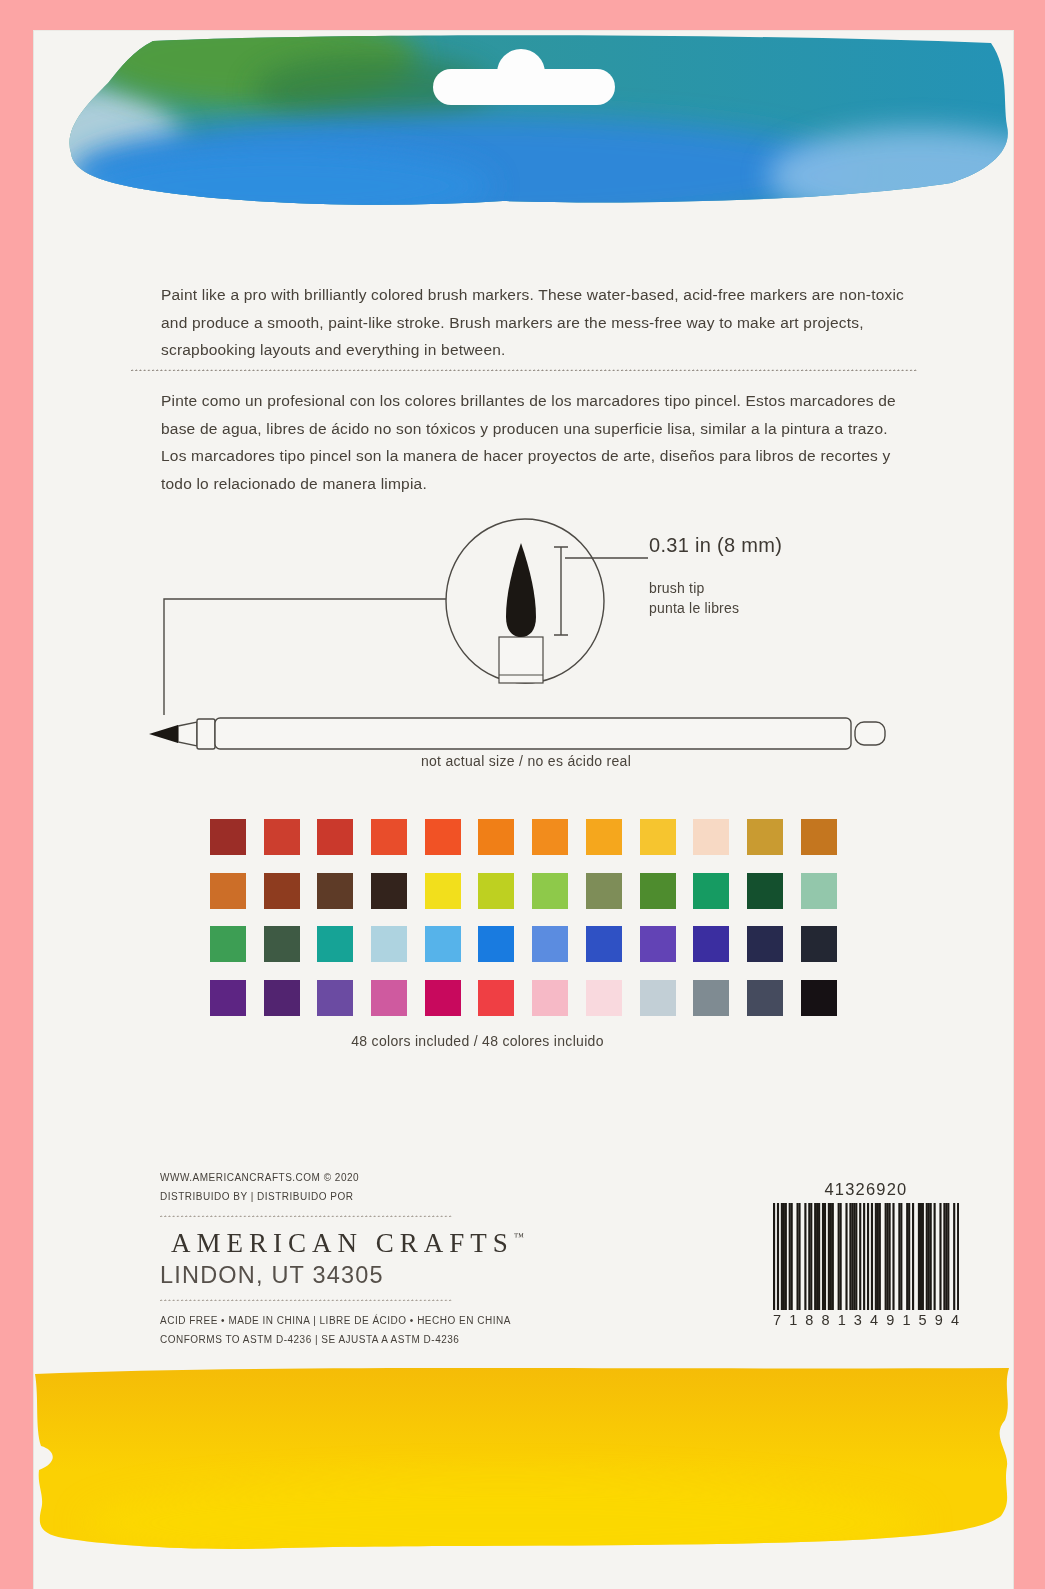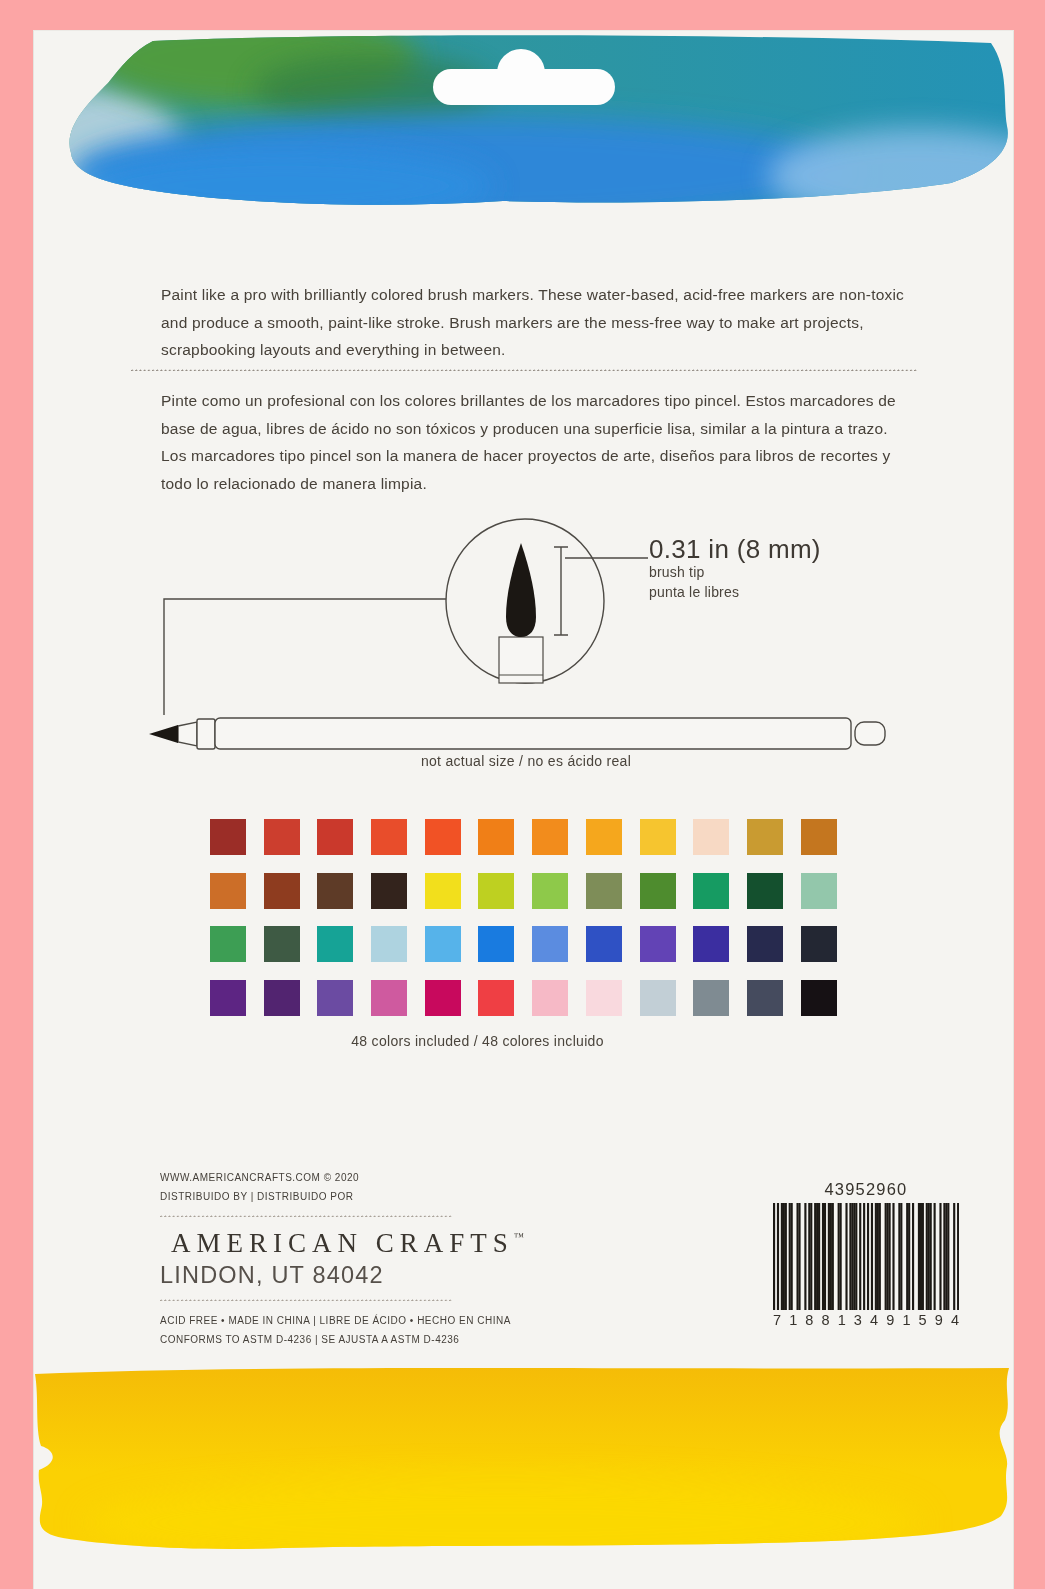--- a/index.html
+++ b/index.html
@@ -13,22 +13,22 @@
   }
   .abs{position:absolute;}
   .para{
     width:748px;font-size:15.5px;line-height:27.5px;letter-spacing:.2px;color:#474139;
   }
   .dotline{
     height:3px;background-image:radial-gradient(circle at 1.2px 1.4px,#948d85 .8px,transparent 1px);
     background-size:4.2px 3px;background-repeat:repeat-x;
   }
   .dotline.small{background-image:radial-gradient(circle at 1.2px 1.4px,#a8a198 .8px,transparent 1px);}
-  .measure-label{font-size:26px;color:#3e3933;letter-spacing:.3px;}
-  .tip-label{font-size:14px;color:#4a443c;letter-spacing:.2px;line-height:20px;}
+  .measure-label{font-size:20px;color:#3e3933;letter-spacing:.3px;}
+  .tip-label{font-size:14px;color:#4a443c;letter-spacing:.2px;line-height:20px;margin-top:16px;}
   .caption{font-size:14px;color:#4a443c;letter-spacing:.3px;text-align:center;}
   #swatch-grid{
     position:absolute;left:210px;top:819px;
     display:grid;grid-template-columns:repeat(12,36px);grid-auto-rows:36px;gap:17.7px;
   }
   .swatch{width:36px;height:36px;}
   #footer-block{position:absolute;left:160px;top:1168px;width:420px;}
   .foot-small{font-size:10px;letter-spacing:.5px;color:#45403a;line-height:19px;}
   .brand-row{font-family:"Liberation Serif", serif;font-size:27px;letter-spacing:6px;color:#39343;color:#3a352f;margin:10px 0 2px 11px;white-space:nowrap;}
   .brand-tm{font-size:10px;vertical-align:12px;letter-spacing:0;}
@@ -163,28 +163,28 @@
       <div class="swatch" style="background: rgb(22, 17, 20);"></div>
     </div>
 
   <div class="abs caption" style="left:33px;top:1033px;width:889px;">48 colors included / 48 colores incluido</div>
 
   <div id="footer-block">
     <div class="foot-small">WWW.AMERICANCRAFTS.COM © 2020</div>
     <div class="foot-small">DISTRIBUIDO BY | DISTRIBUIDO POR</div>
     <div class="dotline small" style="width:292px;margin:9px 0 0 0;"></div>
     <div class="brand-row"><span>AMERICAN CRAFTS</span><span class="brand-tm">™</span></div>
-    <div class="addr">LINDON, UT 84042</div>
+    <div class="addr">LINDON, UT 34305</div>
     <div class="dotline small" style="width:292px;margin:10px 0 9px 0;"></div>
     <div class="foot-small">ACID FREE • MADE IN CHINA | LIBRE DE ÁCIDO • HECHO EN CHINA</div>
     <div class="foot-small">CONFORMS TO ASTM D-4236 | SE AJUSTA A ASTM D-4236</div>
   </div>
 
   <div id="barcode-block">
-    <div id="barcode-sku">43952960</div>
+    <div id="barcode-sku">41326920</div>
     <svg id="barcode-bars" width="186" height="107" viewBox="0 0 186 107" fill="#1c1915">
         <rect x="0.00" y="0" width="2.14" height="107"></rect>
         <rect x="3.92" y="0" width="2.14" height="107"></rect>
         <rect x="7.83" y="0" width="2.14" height="107"></rect>
         <rect x="9.79" y="0" width="2.14" height="107"></rect>
         <rect x="11.75" y="0" width="2.14" height="107"></rect>
         <rect x="15.66" y="0" width="2.14" height="107"></rect>
         <rect x="17.62" y="0" width="2.14" height="107"></rect>
         <rect x="23.49" y="0" width="2.14" height="107"></rect>
         <rect x="25.45" y="0" width="2.14" height="107"></rect>

